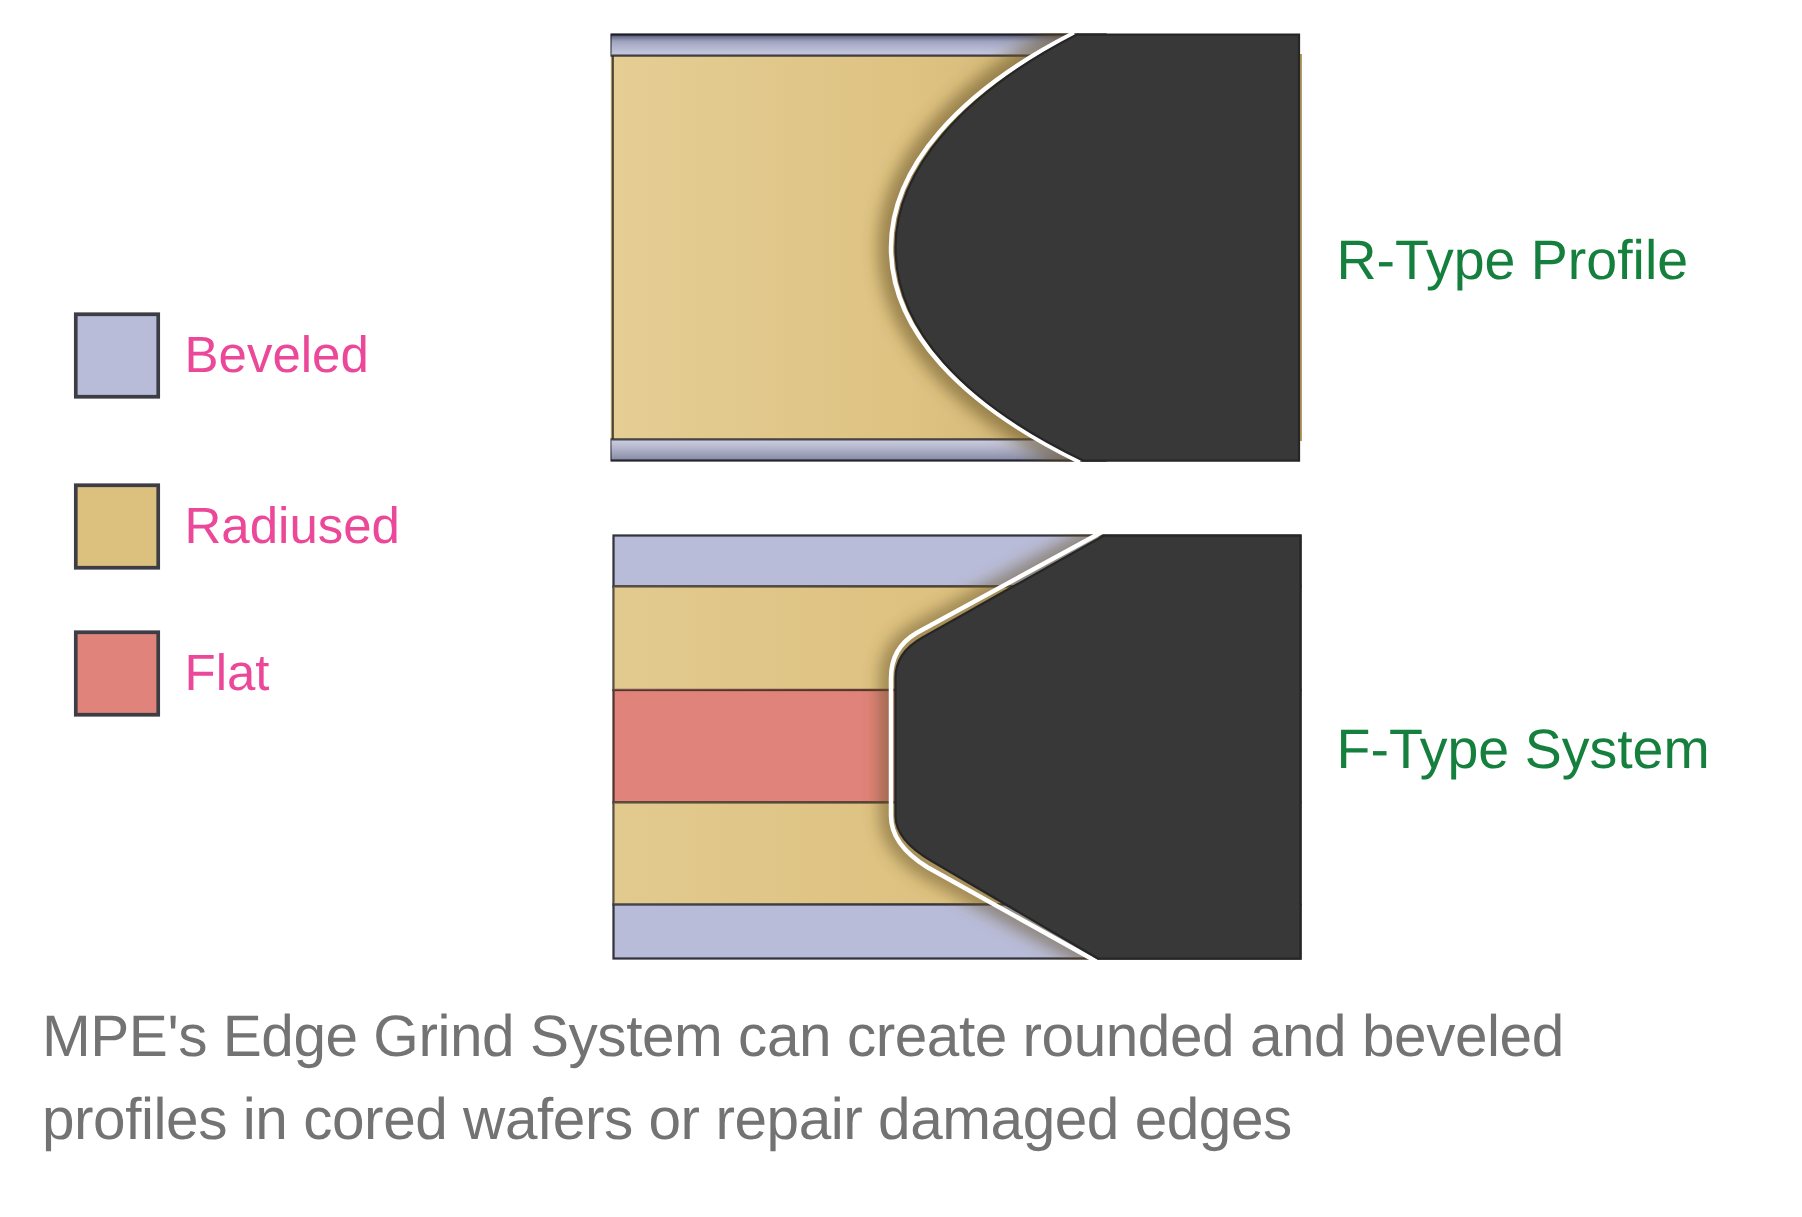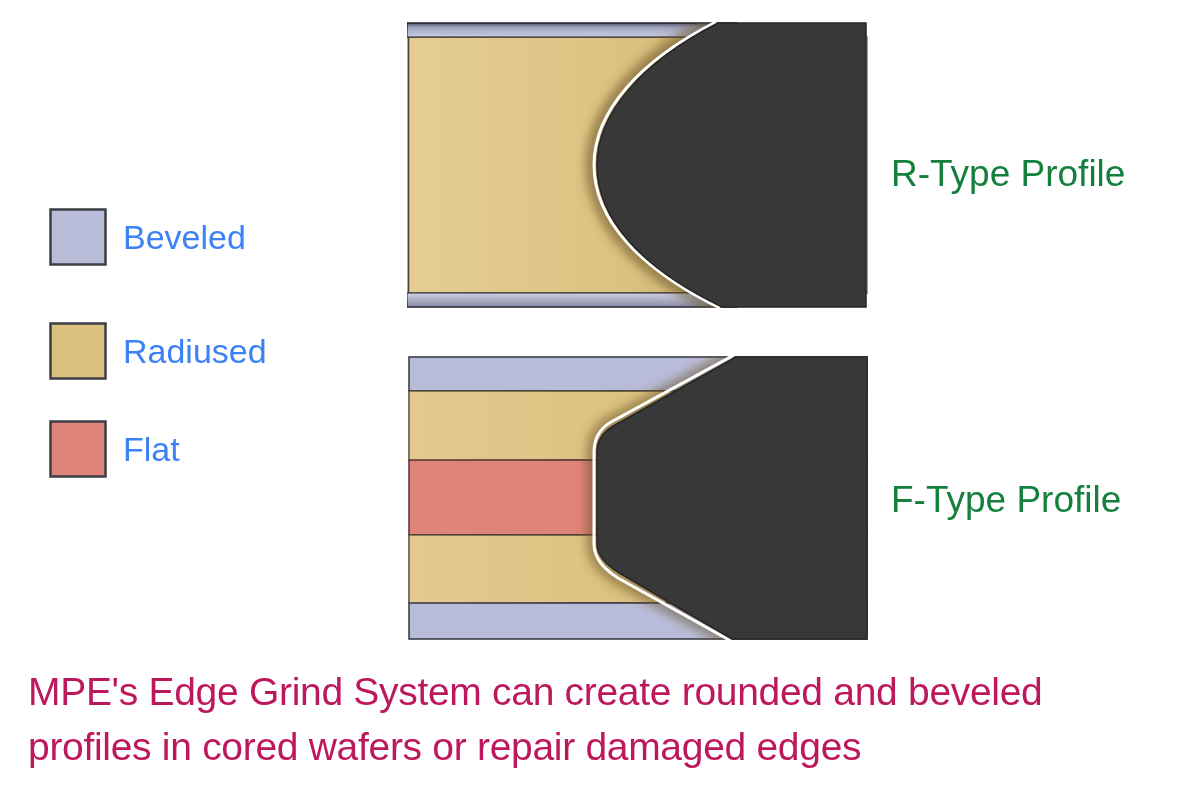--- a/index.html
+++ b/index.html
@@ -4,28 +4,28 @@
 <style>
   html,body{margin:0;padding:0;background:#ffffff;}
   #stage{
     position:relative;width:1201px;height:811px;background:#ffffff;overflow:hidden;
     font-family:"Liberation Sans",sans-serif;
   }
   .abs{position:absolute;}
   .legend-item{position:absolute;left:49px;display:flex;align-items:center;}
   .legend-swatch{display:block;}
   .legend-label{
-    margin-left:16px;font-size:34px;color:#3b82f6;line-height:58px;white-space:nowrap;
+    margin-left:16px;font-size:34px;color:#ec4899;line-height:58px;white-space:nowrap;
   }
   .profile-label{
     position:absolute;left:891px;font-size:37px;color:#15803d;line-height:44px;white-space:nowrap;
   }
   .caption{
     position:absolute;left:28px;top:664px;width:1160px;
-    font-size:39px;line-height:55px;color:#be185d;letter-spacing:-0.3px;white-space:nowrap;
+    font-size:39px;line-height:55px;color:#737373;letter-spacing:-0.3px;white-space:nowrap;
   }
 </style>
 </head>
 <body>
 
 <div id="stage">
 
   <div class="legend-item" style="top:208px;">
     <svg class="legend-swatch" width="58" height="58">
       <rect x="1.5" y="1.5" width="55" height="55" fill="#b9bcd8" stroke="#3d3d46" stroke-width="2.5"></rect>
@@ -115,20 +115,20 @@
     <rect x="1" y="179" width="458" height="68" fill="url(#fTanShade)"></rect>
 
     <path d="M 326,0 L 203,67 Q 186,77 186,96 L 186,188 Q 186,207 210,222 L 323,284" fill="none" stroke="rgba(100,78,35,0.5)" stroke-width="16" filter="url(#softBlurF)"></path>
 
     <path d="M 326,-1 L 203,66 Q 186,76 186,96 L 186,188 Q 186,207 210,222 L 323,285" fill="none" stroke="#ffffff" stroke-width="3"></path>
 
     <path d="M 328,1 L 459,1 L 459,283 L 324,283 L 213,218 Q 189,204 189,188 L 189,96 Q 189,79 207,69 Z" fill="#383838" stroke="#262626" stroke-width="1.5"></path>
   </svg>
 
   <div class="profile-label" style="top:152px;">R-Type Profile</div>
-  <div class="profile-label" style="top:478px;">F-Type Profile</div>
+  <div class="profile-label" style="top:478px;">F-Type System</div>
 
   <div class="caption">
     <div>MPE's Edge Grind System can create rounded and beveled</div>
     <div>profiles in cored wafers or repair damaged edges</div>
   </div>
 
 </div>
 
 </body></html>

